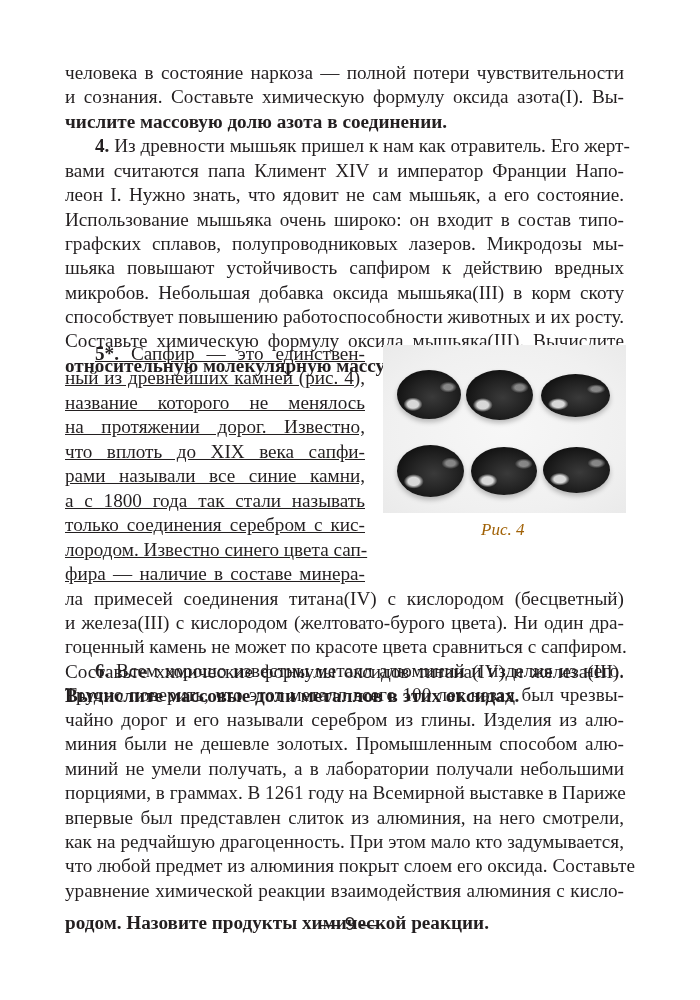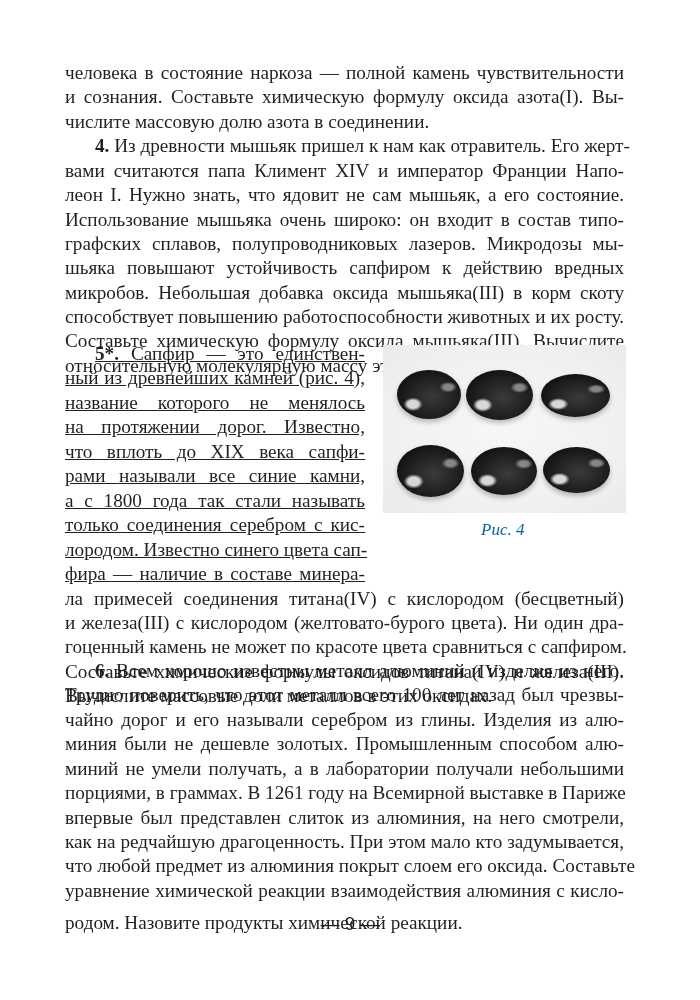--- a/index.html
+++ b/index.html
@@ -6,47 +6,47 @@
   body {
     width: 700px; height: 1000px; background: #ffffff; position: relative; overflow: hidden;
     font-family: "Liberation Serif", "DejaVu Serif", serif; color: #231f20;
   }
   .line {
     position: absolute; left: 65px; width: 559px; height: 24px;
     font-size: 19.2px; line-height: 24px; white-space: nowrap;
     text-align: justify; text-align-last: justify;
   }
   .line.narrow { width: 300px; text-decoration: underline; }
-  .line.last { text-align-last: left; }
+  .line.last { text-align-last: left; font-weight: bold; }
   .line.indent { padding-left: 30px; box-sizing: border-box; }
   .num { font-weight: bold; }
   .figure {
     position: absolute; left: 383px; top: 345px; width: 243px; height: 168px;
     background: radial-gradient(ellipse at 50% 50%, #f7f7f7 0%, #f0f0f0 70%, #eaeaea 100%);
   }
   .gem {
     position: absolute; border-radius: 50%;
     background:
       radial-gradient(ellipse at 25% 70%, rgba(235,235,235,0.9) 0 8%, transparent 14%),
       radial-gradient(ellipse at 80% 35%, rgba(200,200,200,0.6) 0 6%, transparent 12%),
       radial-gradient(ellipse at 55% 55%, #3a3a3a 0%, #222 45%, #111 75%, #2a2a2a 100%);
     box-shadow: 0 3px 5px rgba(0,0,0,0.25);
   }
   .caption {
-    position: absolute; left: 481px; top: 520px; font-style: italic; font-size: 17px; line-height: 20px; color: #0369a1;
+    position: absolute; left: 481px; top: 520px; font-style: italic; font-size: 17px; line-height: 20px; color: #a16207;
   }
   .page-number {
     position: absolute; left: 0; width: 700px; top: 913px; text-align: center;
     font-family: "Liberation Sans", "DejaVu Sans", sans-serif; font-size: 19px; color: #231f20;
   }
 </style>
 </head>
 <body>
 
-<div class="line" style="top:61px">человека в состояние наркоза — полной камень чувствительности</div>
+<div class="line" style="top:61px">человека в состояние наркоза — полной потери чувствительности</div>
 <div class="line" style="top:85px">и сознания. Составьте химическую формулу оксида азота(I). Вы-</div>
 <div class="line last" style="top:110px">числите массовую долю азота в соединении.</div>
 
 <div class="line indent" style="top:134px"><span class="num">4.</span><span> Из древности мышьяк пришел к нам как отравитель. Его жерт-</span></div>
 <div class="line" style="top:159px">вами считаются папа Климент XIV и император Франции Напо-</div>
 <div class="line" style="top:183px">леон I. Нужно знать, что ядовит не сам мышьяк, а его состояние.</div>
 <div class="line" style="top:208px">Использование мышьяка очень широко: он входит в состав типо-</div>
 <div class="line" style="top:232px">графских сплавов, полупроводниковых лазеров. Микродозы мы-</div>
 <div class="line" style="top:256px">шьяка повышают устойчивость сапфиром к действию вредных</div>
 <div class="line" style="top:281px">микробов. Небольшая добавка оксида мышьяка(III) в корм скоту</div>

